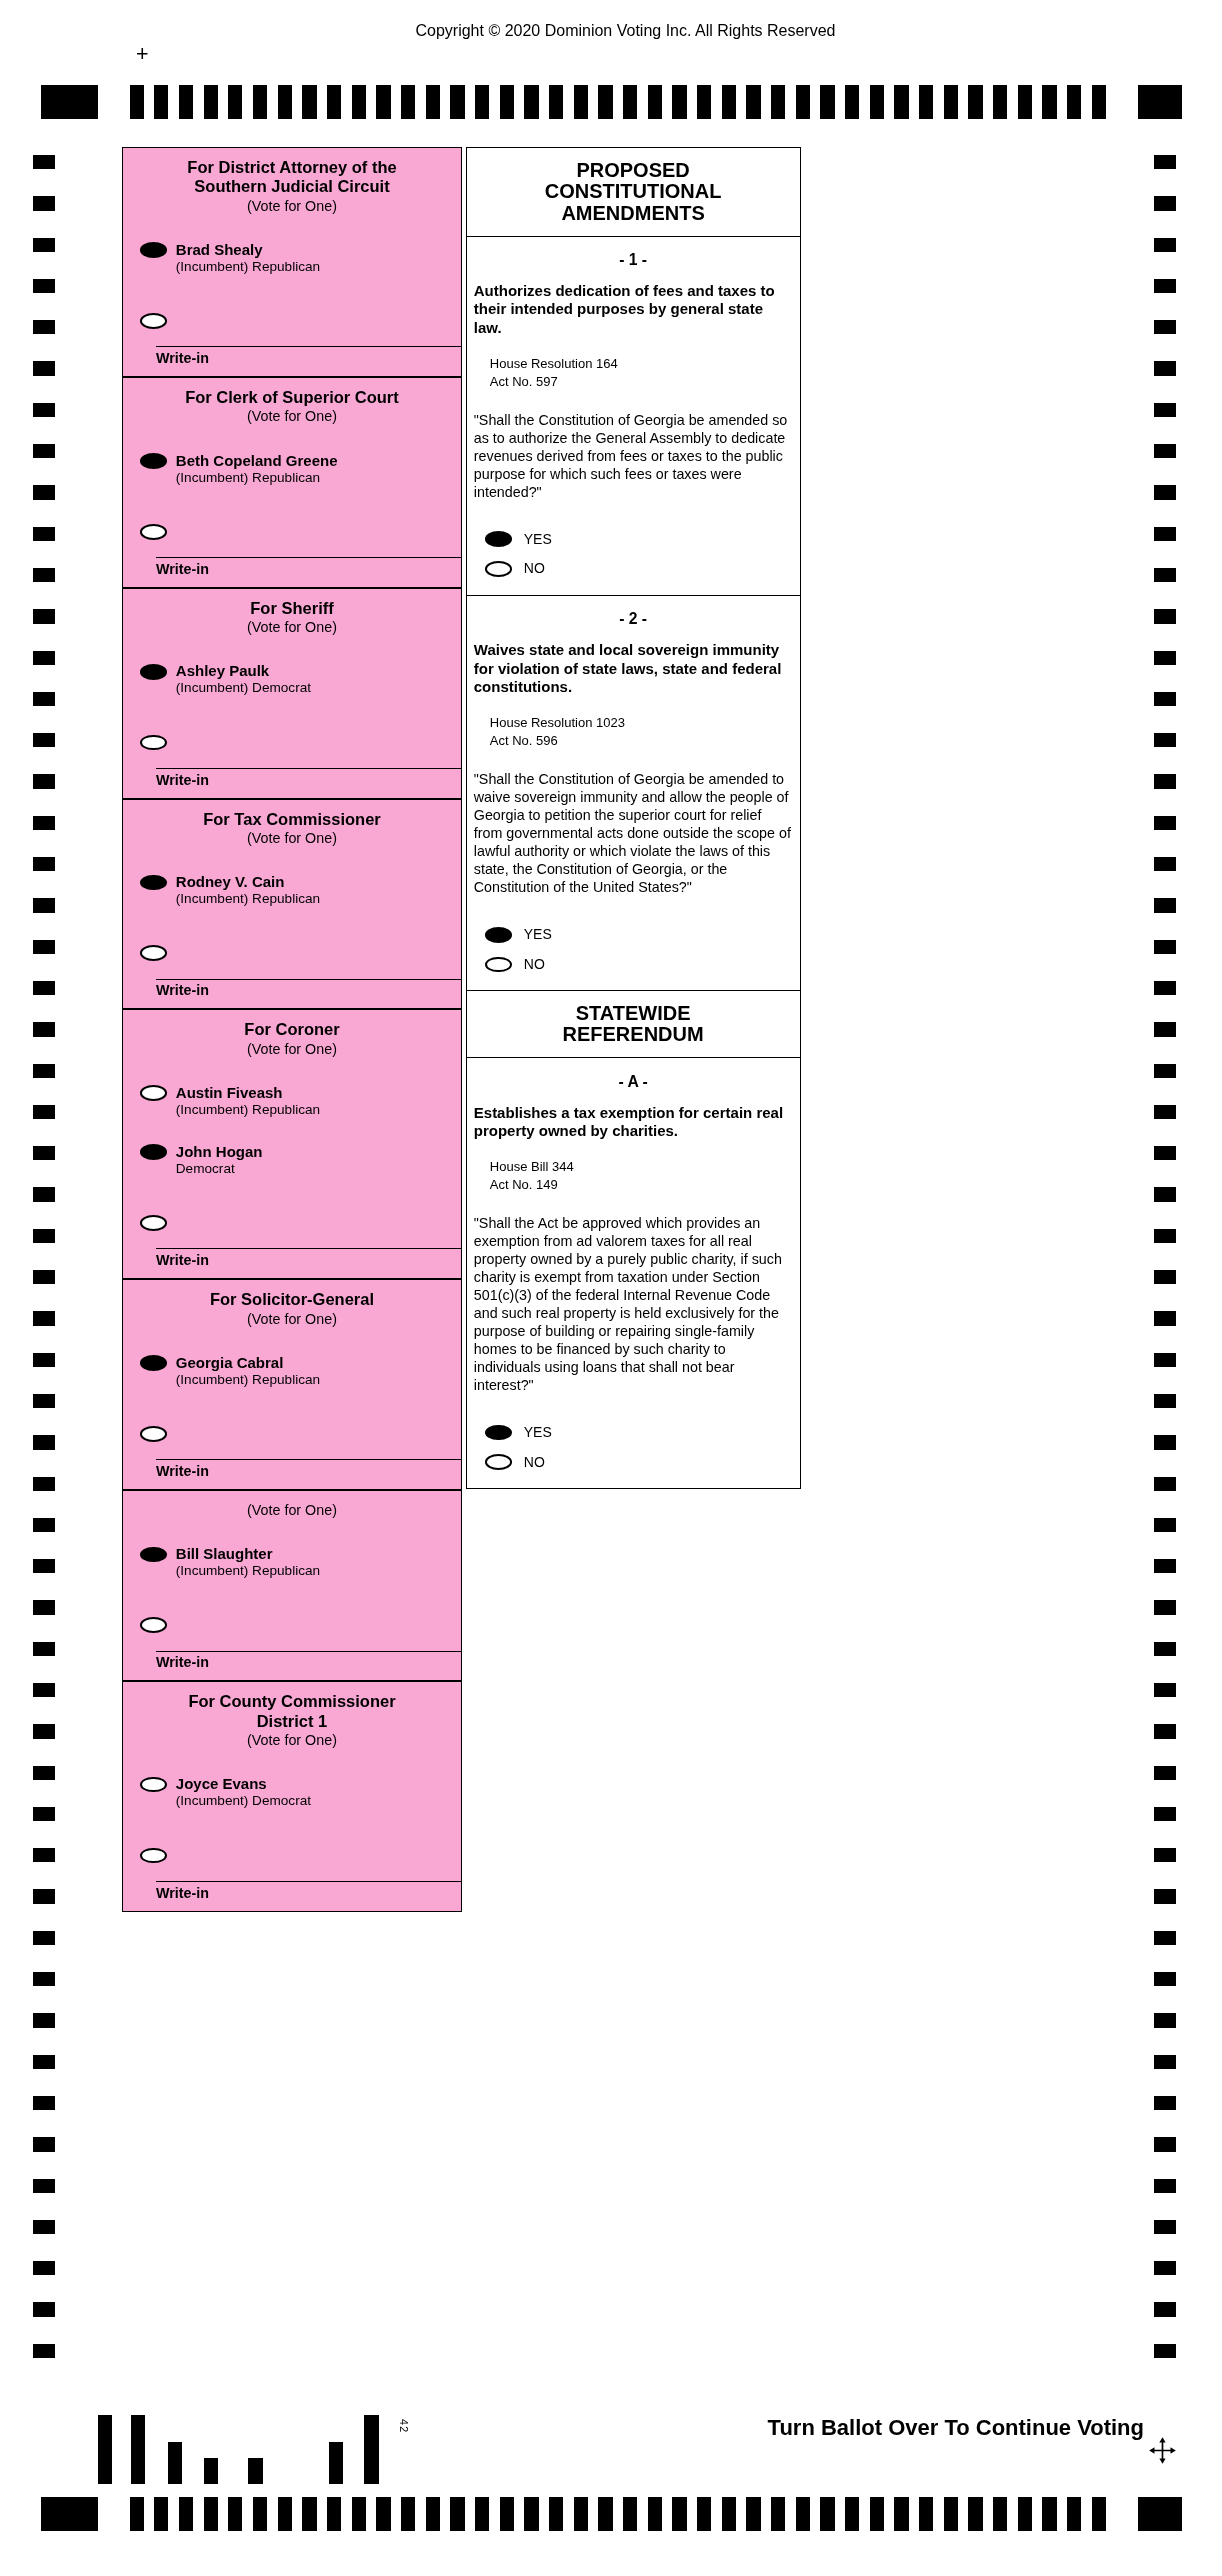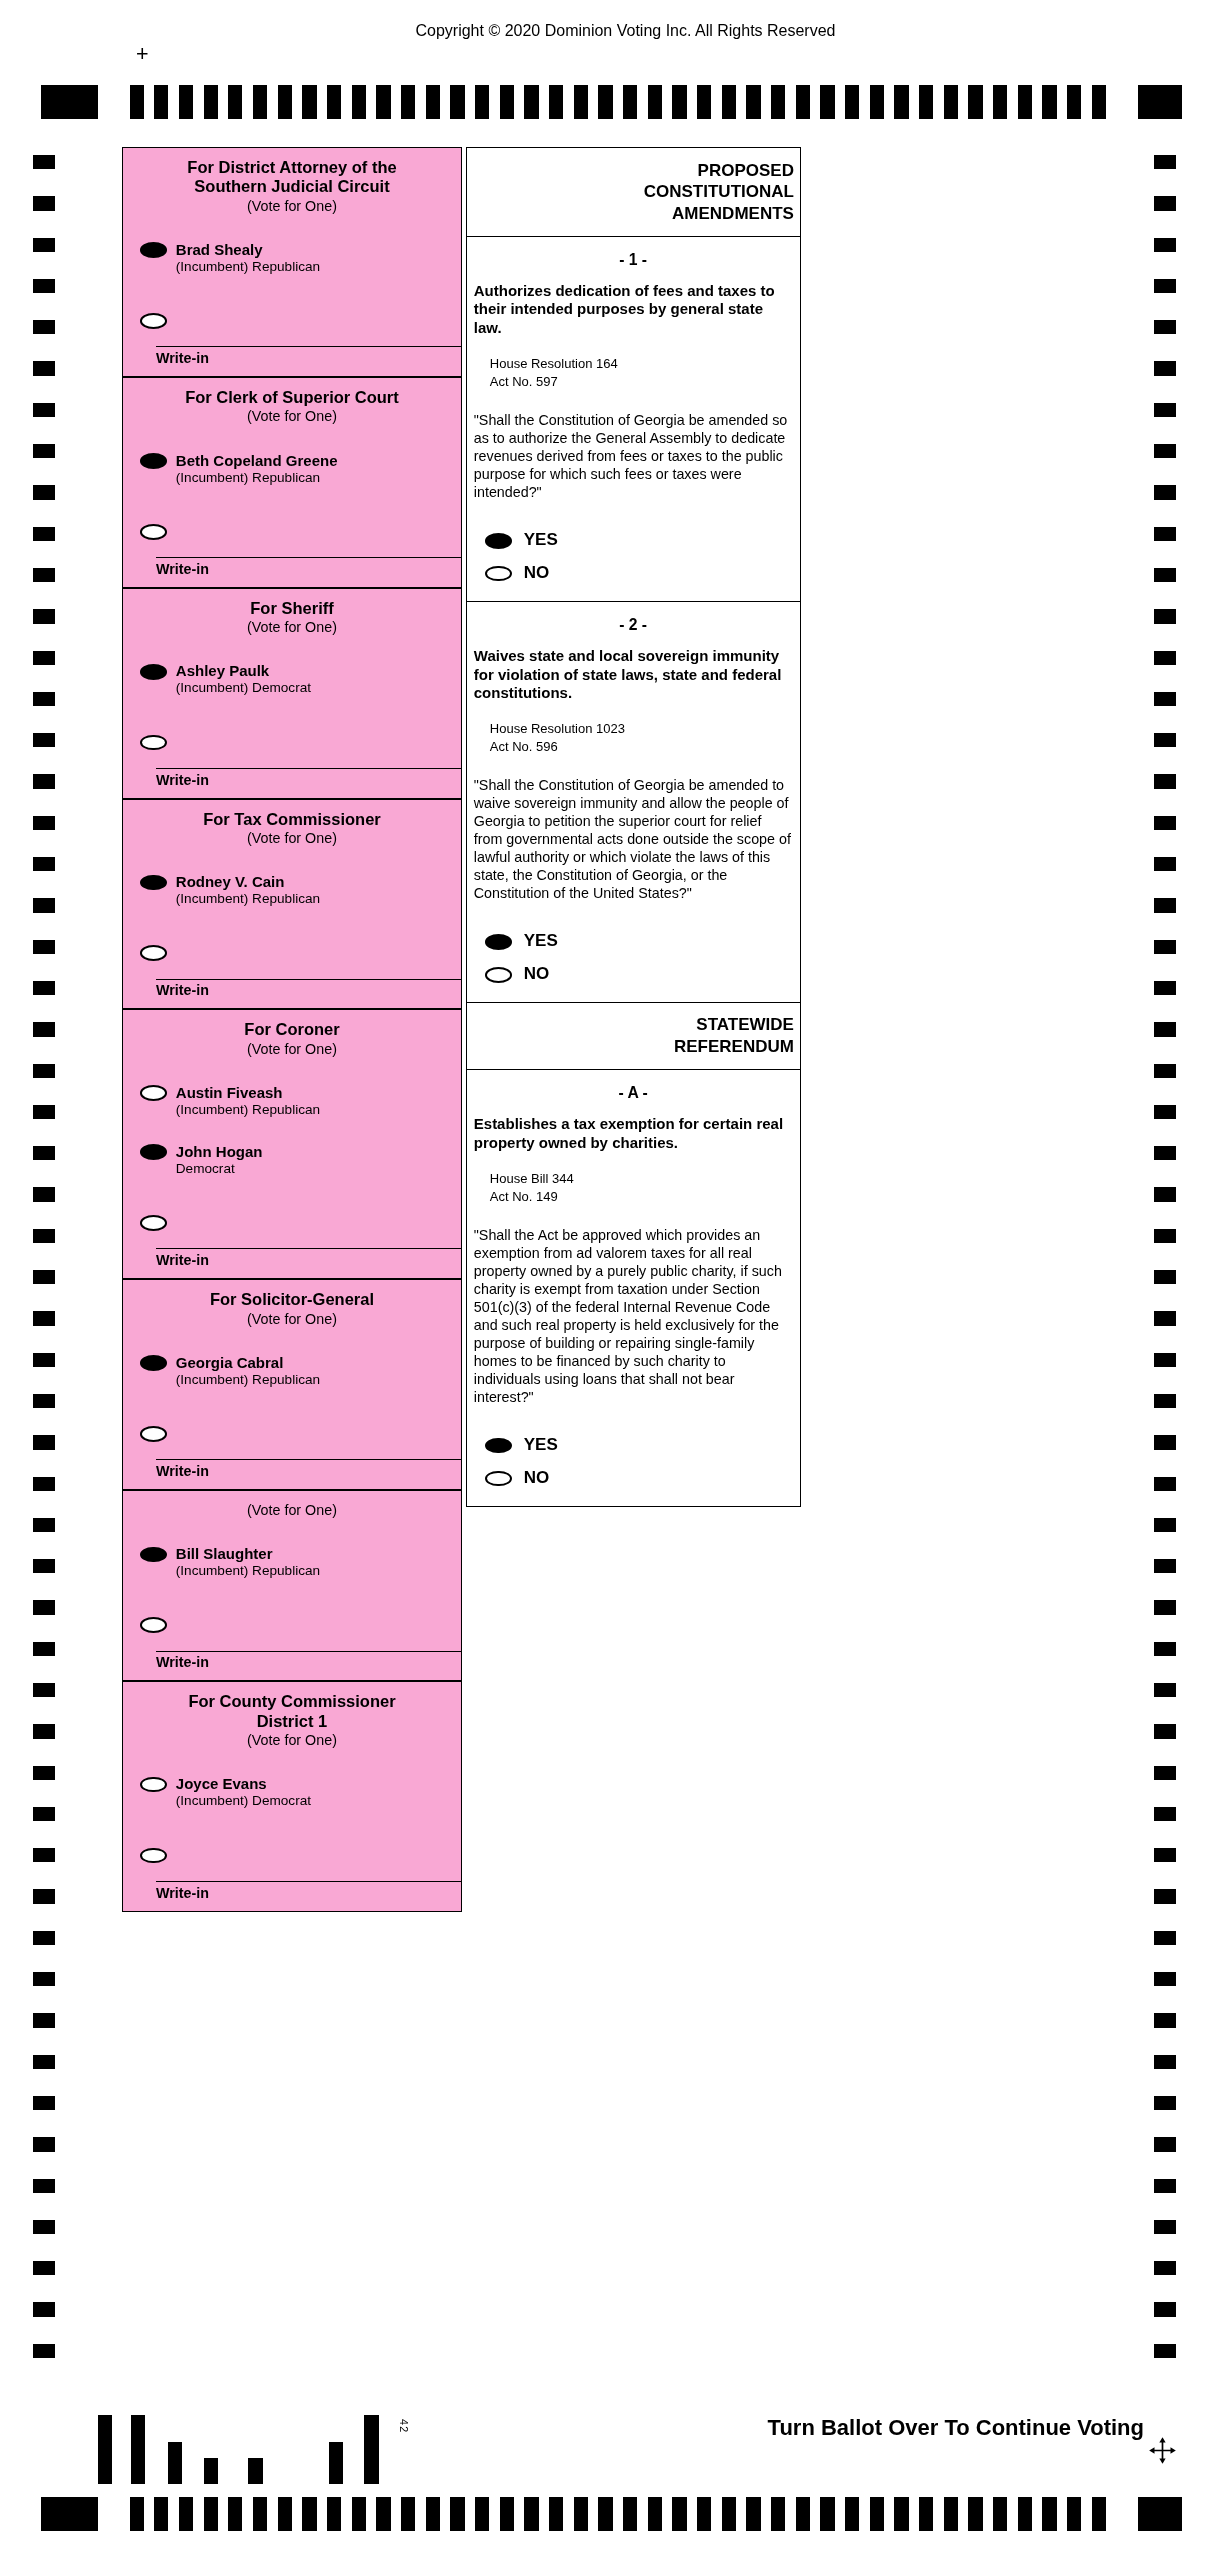--- a/index.html
+++ b/index.html
@@ -42,28 +42,28 @@
   .oval.filled { background:#000; }
   .cand-info { margin-left:9.3px; }
   .cand-name { font-weight:bold; font-size:15px; line-height:18px; }
   .cand-party { font-size:13.6px; line-height:16.5px; }
   .empty-row { padding:8.6px 0 8.6px 16.5px; height:52px; display:flex; align-items:center; }
   .writein-line { border-top:1.4px solid #000; margin-left:33px; }
   .writein-label { margin-left:33px; font-weight:bold; font-size:14.3px; padding:2.9px 0 10px; }
 
   .msection { border-bottom:1.4px solid #000; padding:7.2px 7.2px 11.5px; }
   .msection:last-child { border-bottom:none; }
-  .mheader { text-align:right; font-weight:bold; font-size:17px; line-height:21.5px; padding:11.5px 5.7px; }
+  .mheader { text-align:center; font-weight:bold; font-size:20px; line-height:21.5px; padding:11.5px 5.7px; }
   .mnumber { text-align:center; font-weight:bold; font-size:15.7px; margin:7.2px 0 13px; }
   .msummary { font-weight:bold; font-size:15px; line-height:18.6px; margin-bottom:17px; }
   .mrefs { margin-bottom:20px; }
   .mref { font-size:13px; line-height:18px;padding-left:16px; }
   .mquestion { font-size:14.3px; line-height:18px; margin-bottom:23px; }
   .choice-row { display:flex; align-items:center; padding:6.4px 0 6.4px 11.5px; }
-  .choice-label { font-weight:bold; font-size:17px; margin-left:11.5px; }
+  .choice-label { font-weight:normal; font-size:14px; margin-left:11.5px; }
 
   
   .footer-note { position:absolute; top:2415px; left:0; width:1144px; text-align:right; font-weight:bold; font-size:22px; }
   .arrows-icon { position:absolute; left:1148px; top:2436px; width:29px; height:29px; }
   .barcode { position:absolute; left:98px; top:2415px; height:69px; display:flex; align-items:flex-end; }
   .bcbar { width:14.3px; background:#000; }
   .stub-number { position:absolute; left:398px; top:2419px; font-size:10.7px; writing-mode:vertical-rl; letter-spacing:1.4px; }
 </style>
 </head>
 <body>

